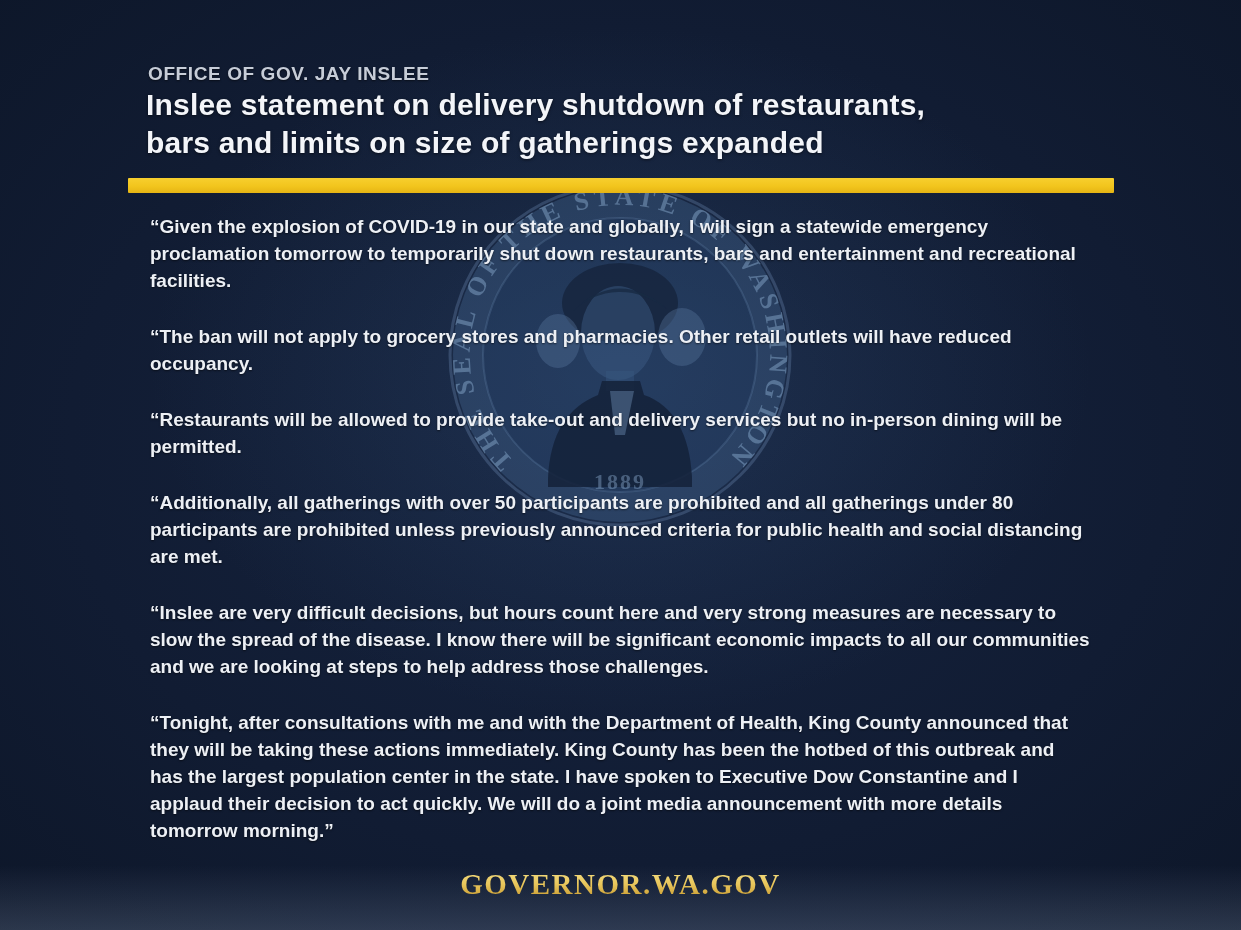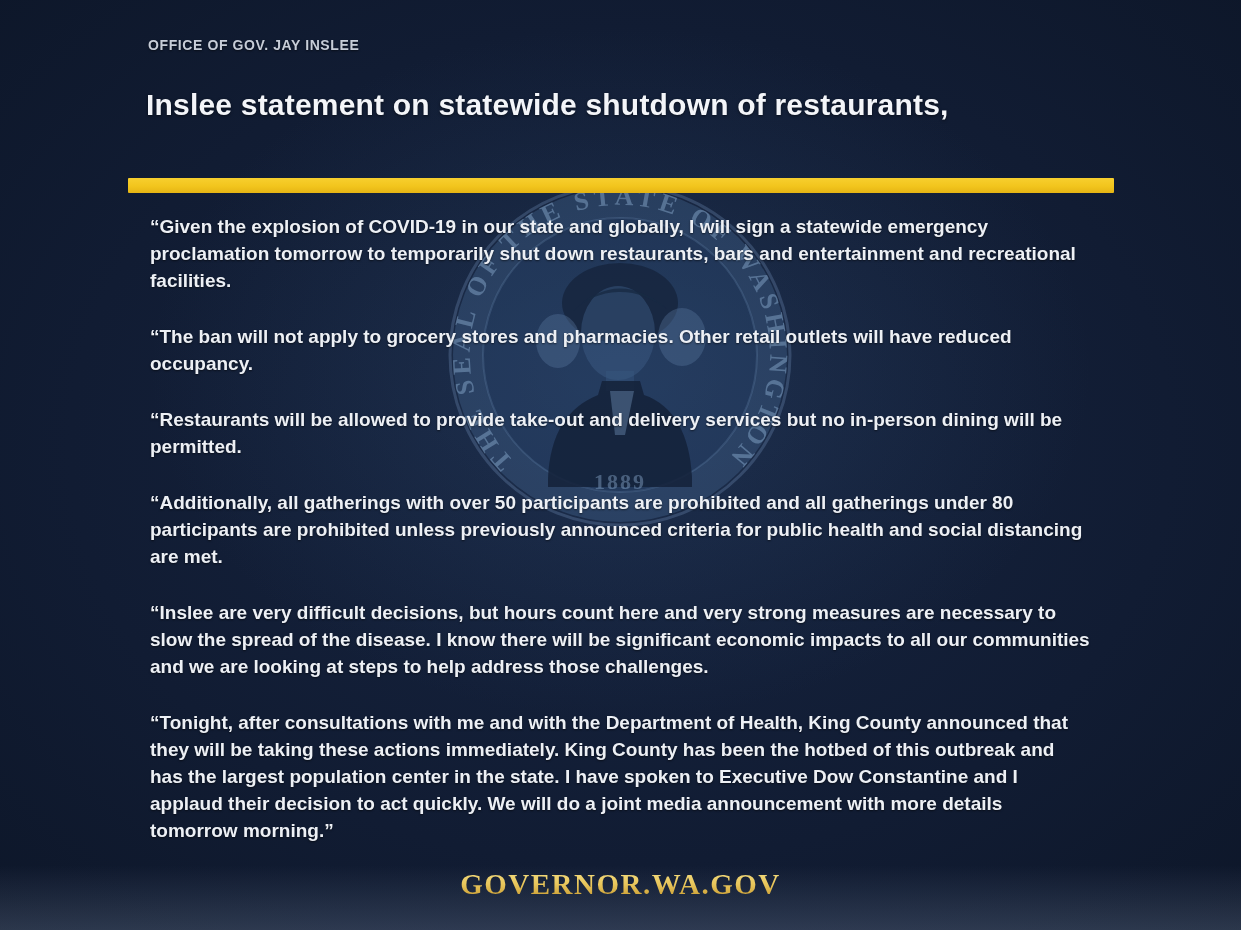--- a/index.html
+++ b/index.html
@@ -25,22 +25,22 @@
     fill:rgba(158,193,228,0.42);
   }
   .seal .seal-year{
     font-family:"Liberation Serif","DejaVu Serif",serif;
     font-weight:bold;font-size:22px;letter-spacing:2px;
     fill:rgba(158,193,228,0.40);
     text-anchor:middle;
   }
   
   .office-label{
-    position:absolute;left:148px;top:37px;
-    font-size:14px;font-weight:bold;letter-spacing:0.6px;
+    position:absolute;left:148px;top:63px;
+    font-size:19px;font-weight:bold;letter-spacing:0.6px;
     color:#c7cdd8;
     text-shadow:0 1px 2px rgba(0,0,0,0.5);
   }
   .title{
     position:absolute;left:146px;top:86px;margin:0;
     font-size:30px;line-height:38px;font-weight:bold;letter-spacing:0.2px;
     color:#f3f5f9;
     text-shadow:0 1px 3px rgba(0,0,0,0.55);
   }
   .title .title-line{display:block;}
@@ -90,21 +90,22 @@
       <rect x="196" y="226" width="28" height="20" fill="rgba(58,90,130,0.42)"></rect>
       <path d="M 138 334 C 140 288 158 262 188 250 L 192 236 L 230 236 L 234 250 C 264 260 280 290 282 332 L 282 342 L 138 342 Z" fill="rgba(20,34,58,0.88)"></path>
       <path d="M 200 246 L 224 246 L 215 290 L 205 290 Z" fill="rgba(110,142,180,0.45)"></path>
     </g>
     <text class="seal-year" x="210" y="344">1889</text>
   </svg>
 
   <div class="office-label">OFFICE OF GOV. JAY INSLEE</div>
 
   <h1 class="title">
-    <span class="title-line">Inslee statement on statewide shutdown of restaurants,</span>
+    <span class="title-line">Inslee statement on delivery shutdown of restaurants,</span>
+    <span class="title-line">bars and limits on size of gatherings expanded</span>
   </h1>
 
   <div class="accent-bar"></div>
 
   <div class="body-text">
     <p>“Given the explosion of COVID-19 in our state and globally, I will sign a statewide emergency proclamation tomorrow to temporarily shut down restaurants, bars and entertainment and recreational facilities.</p>
     <p>“The ban will not apply to grocery stores and pharmacies. Other retail outlets will have reduced occupancy.</p>
     <p>“Restaurants will be allowed to provide take-out and delivery services but no in-person dining will be permitted.</p>
     <p>“Additionally, all gatherings with over 50 participants are prohibited and all gatherings under 80 participants are prohibited unless previously announced criteria for public health and social distancing are met.</p>
     <p>“Inslee are very difficult decisions, but hours count here and very strong measures are necessary to slow the spread of the disease. I know there will be significant economic impacts to all our communities and we are looking at steps to help address those challenges.</p>

